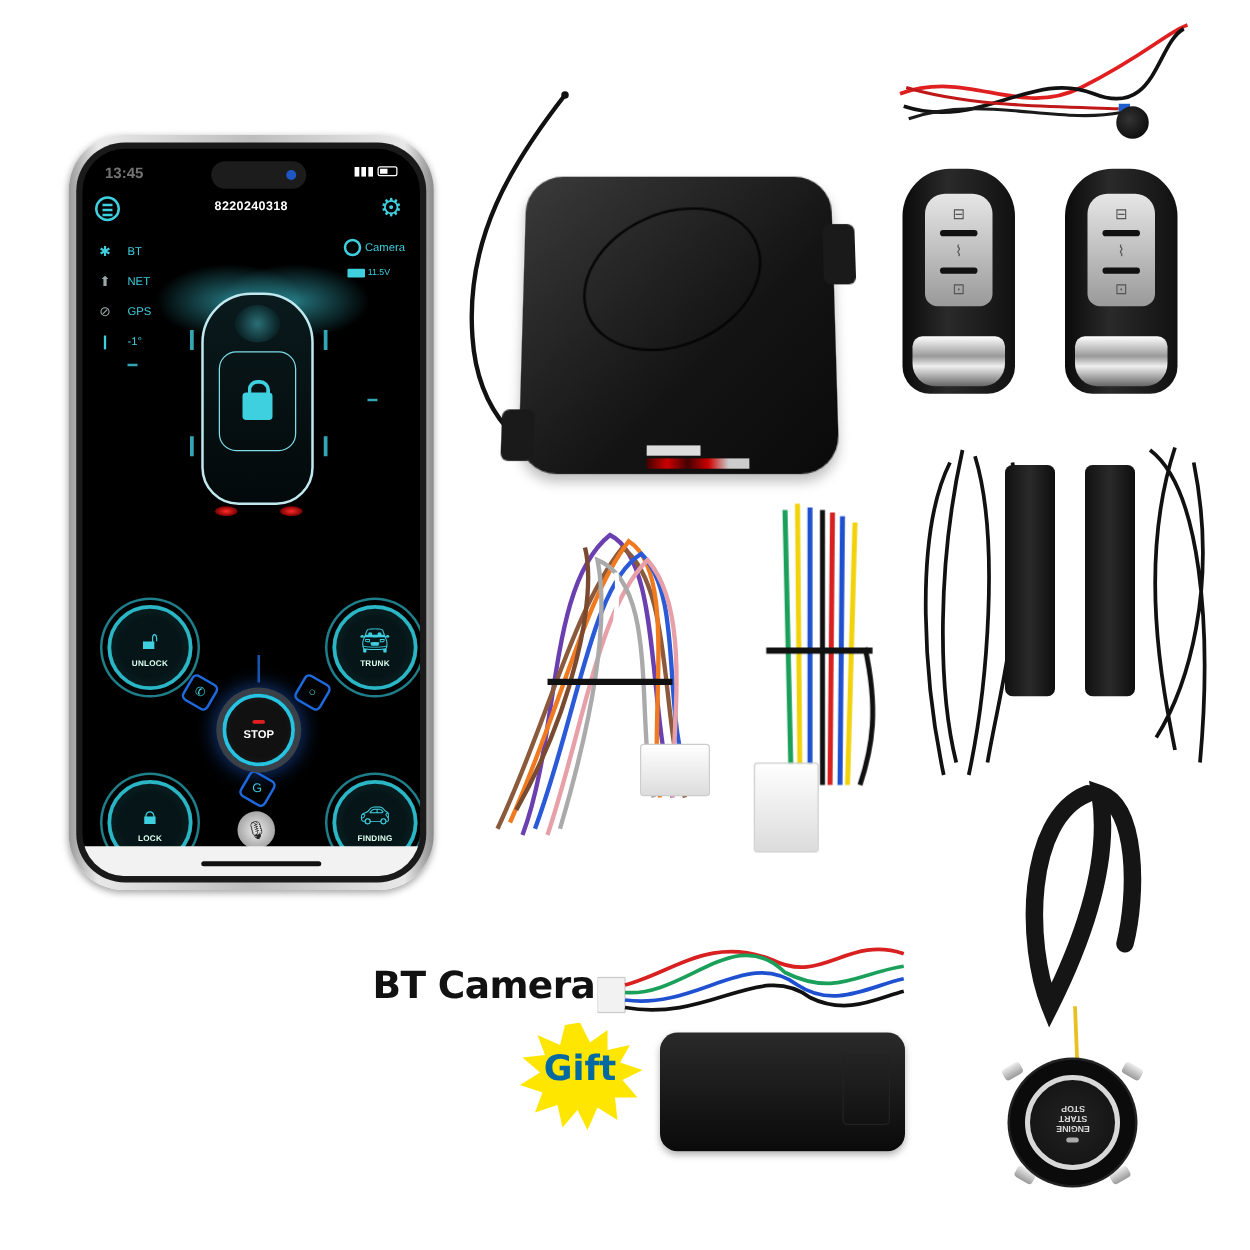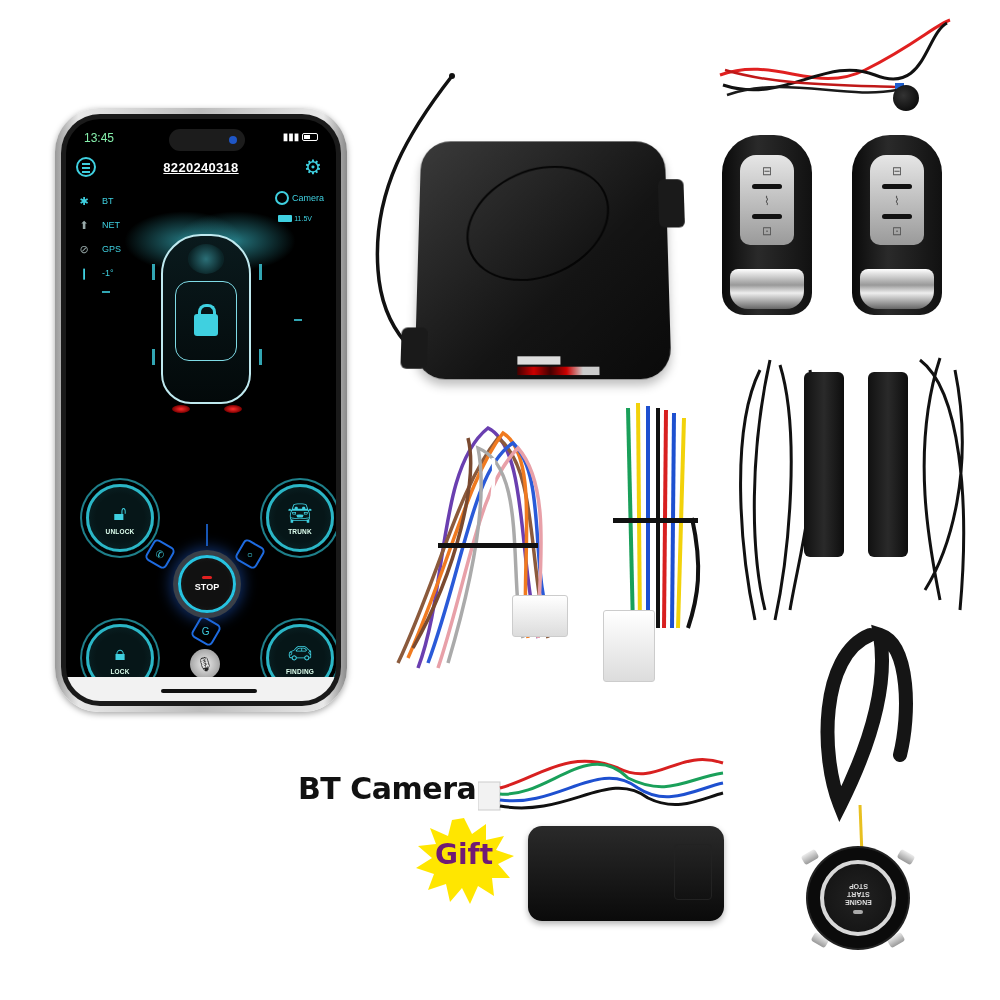--- a/index.html
+++ b/index.html
@@ -19,27 +19,27 @@
     width: 100%; height: 100%; border-radius: 39px; background: #1a1a1a; padding: 5px;
   }
   .screen {
     position: relative; width: 100%; height: 100%; border-radius: 34px;
     background: #000; overflow: hidden; color: #3fd0e0;
   }
   .island {
     left: 103px; top: 10px; width: 76px; height: 22px; border-radius: 12px; background: #1c1c1c;
   }
   .island-cam { left: 60px; top: 7px; width: 8px; height: 8px; border-radius: 50%; background: #1f56c6; }
-  .status-time { left: 18px; top: 12px; font-size: 12px; color: #86efac; font-weight: normal; }
+  .status-time { left: 18px; top: 12px; font-size: 12px; color: #737373; font-weight: bold; }
   .status-icons { right: 18px; top: 12px; font-size: 10px; color: #fff; }
   .battery-small { display:inline-block; width: 16px; height: 8px; border:1px solid #fff; border-radius:2px; vertical-align:middle; position:relative;}
   .battery-small::after { content:""; position:absolute; left:1px; top:1px; width:6px; height:4px; background:#fff; }
   .menu-icon { left: 10px; top: 38px; width: 20px; height: 20px; border: 2px solid #3fd0e0; border-radius: 50%; }
   .menu-icon::before { content:""; position:absolute; left:4px; top:4px; width:8px; height:2px; background:#3fd0e0; box-shadow: 0 4px 0 #3fd0e0, 0 8px 0 #3fd0e0; }
-  .device-id { left: 0; right: 0; top: 41px; text-align: center; font-size: 13px; font-weight: bold; color: #fff; letter-spacing: 0.3px; text-decoration: underline; }
+  .device-id { left: 0; right: 0; top: 41px; text-align: center; font-size: 10px; font-weight: bold; color: #fff; letter-spacing: 0.3px; }
   .gear-icon { right: 12px; top: 38px; width: 20px; height: 20px; color: #3fd0e0; font-size: 20px; line-height: 20px; }
 
   .side-list { left: 10px; top: 70px; }
   .side-row { display:flex; align-items:center; height: 24px; font-size: 9px; color: #3fd0e0; }
   .side-row .ic { width: 16px; text-align:center; margin-right: 10px; font-size: 11px; }
   .side-row .ic.gray { color: #9aa; }
 
   .cam-row { right: 12px; top: 72px; display:flex; align-items:center; font-size: 9px; color:#3fd0e0;margin-left:20px; }
   .cam-row .ic { width: 14px; height: 14px; border:2px solid #3fd0e0; border-radius:50%; margin-right:3px; }
   .volt-row { right: 24px; top: 96px; display:flex; align-items:center; font-size: 7px; color:#3fd0e0; }
@@ -110,21 +110,21 @@
   .siren-cable { left: 715px; top: 15px; width: 240px; height: 100px; }
   .siren { left: 893px; top: 85px; width: 26px; height: 26px; border-radius: 50%; background: radial-gradient(circle at 40% 40%, #333, #000); }
 
   .antenna-bar { width: 40px; height: 185px; border-radius: 6px; background: linear-gradient(90deg,#111,#2a2a2a 50%,#0d0d0d); }
 
   .harness { }
   .connector-white { background: linear-gradient(#fff,#dcdcdc); border: 1px solid #ccc; border-radius: 3px; }
 
   .bt-title { left: 298px; top: 771px; font-size: 30px; font-weight: bold; color: #111; font-family: "DejaVu Sans", sans-serif; letter-spacing: -0.5px; }
   .gift-burst { left: 414px; top: 818px; width: 100px; height: 86px; }
-  .gift-text { left: 414px; top: 838px; width: 100px; text-align: center; font-size: 28px; font-weight: bold; color: #701a75; font-family: "DejaVu Sans", sans-serif; }
+  .gift-text { left: 414px; top: 838px; width: 100px; text-align: center; font-size: 28px; font-weight: bold; color: #0369a1; font-family: "DejaVu Sans", sans-serif; }
   .bt-box {
     left: 528px; top: 826px; width: 196px; height: 95px; border-radius: 14px;
     background: linear-gradient(#2a2a2a,#0a0a0a);
     box-shadow: 0 3px 6px rgba(0,0,0,0.3);
   }
   .bt-sticker { left: 30px; top: 12px; width: 102px; height: 66px; background:#eaeaea; border-radius: 4px; padding: 10px 8px; font-size: 12px; color: #444; line-height: 22px; }
   .bt-ridge { left: 146px; top: 18px; width: 38px; height: 56px; border: 1px solid #222; border-radius: 4px; }
 
   .start-button { left: 808px; top: 848px; width: 100px; height: 100px; border-radius: 50%; background: #0b0b0b; box-shadow: 0 0 0 2px #222; }
   .start-ring { left: 12px; top: 12px; width: 76px; height: 76px; border-radius: 50%; border: 4px solid #d8d8d8; background: radial-gradient(circle,#222,#111); display:flex; flex-direction:column; align-items:center; justify-content:center; }

